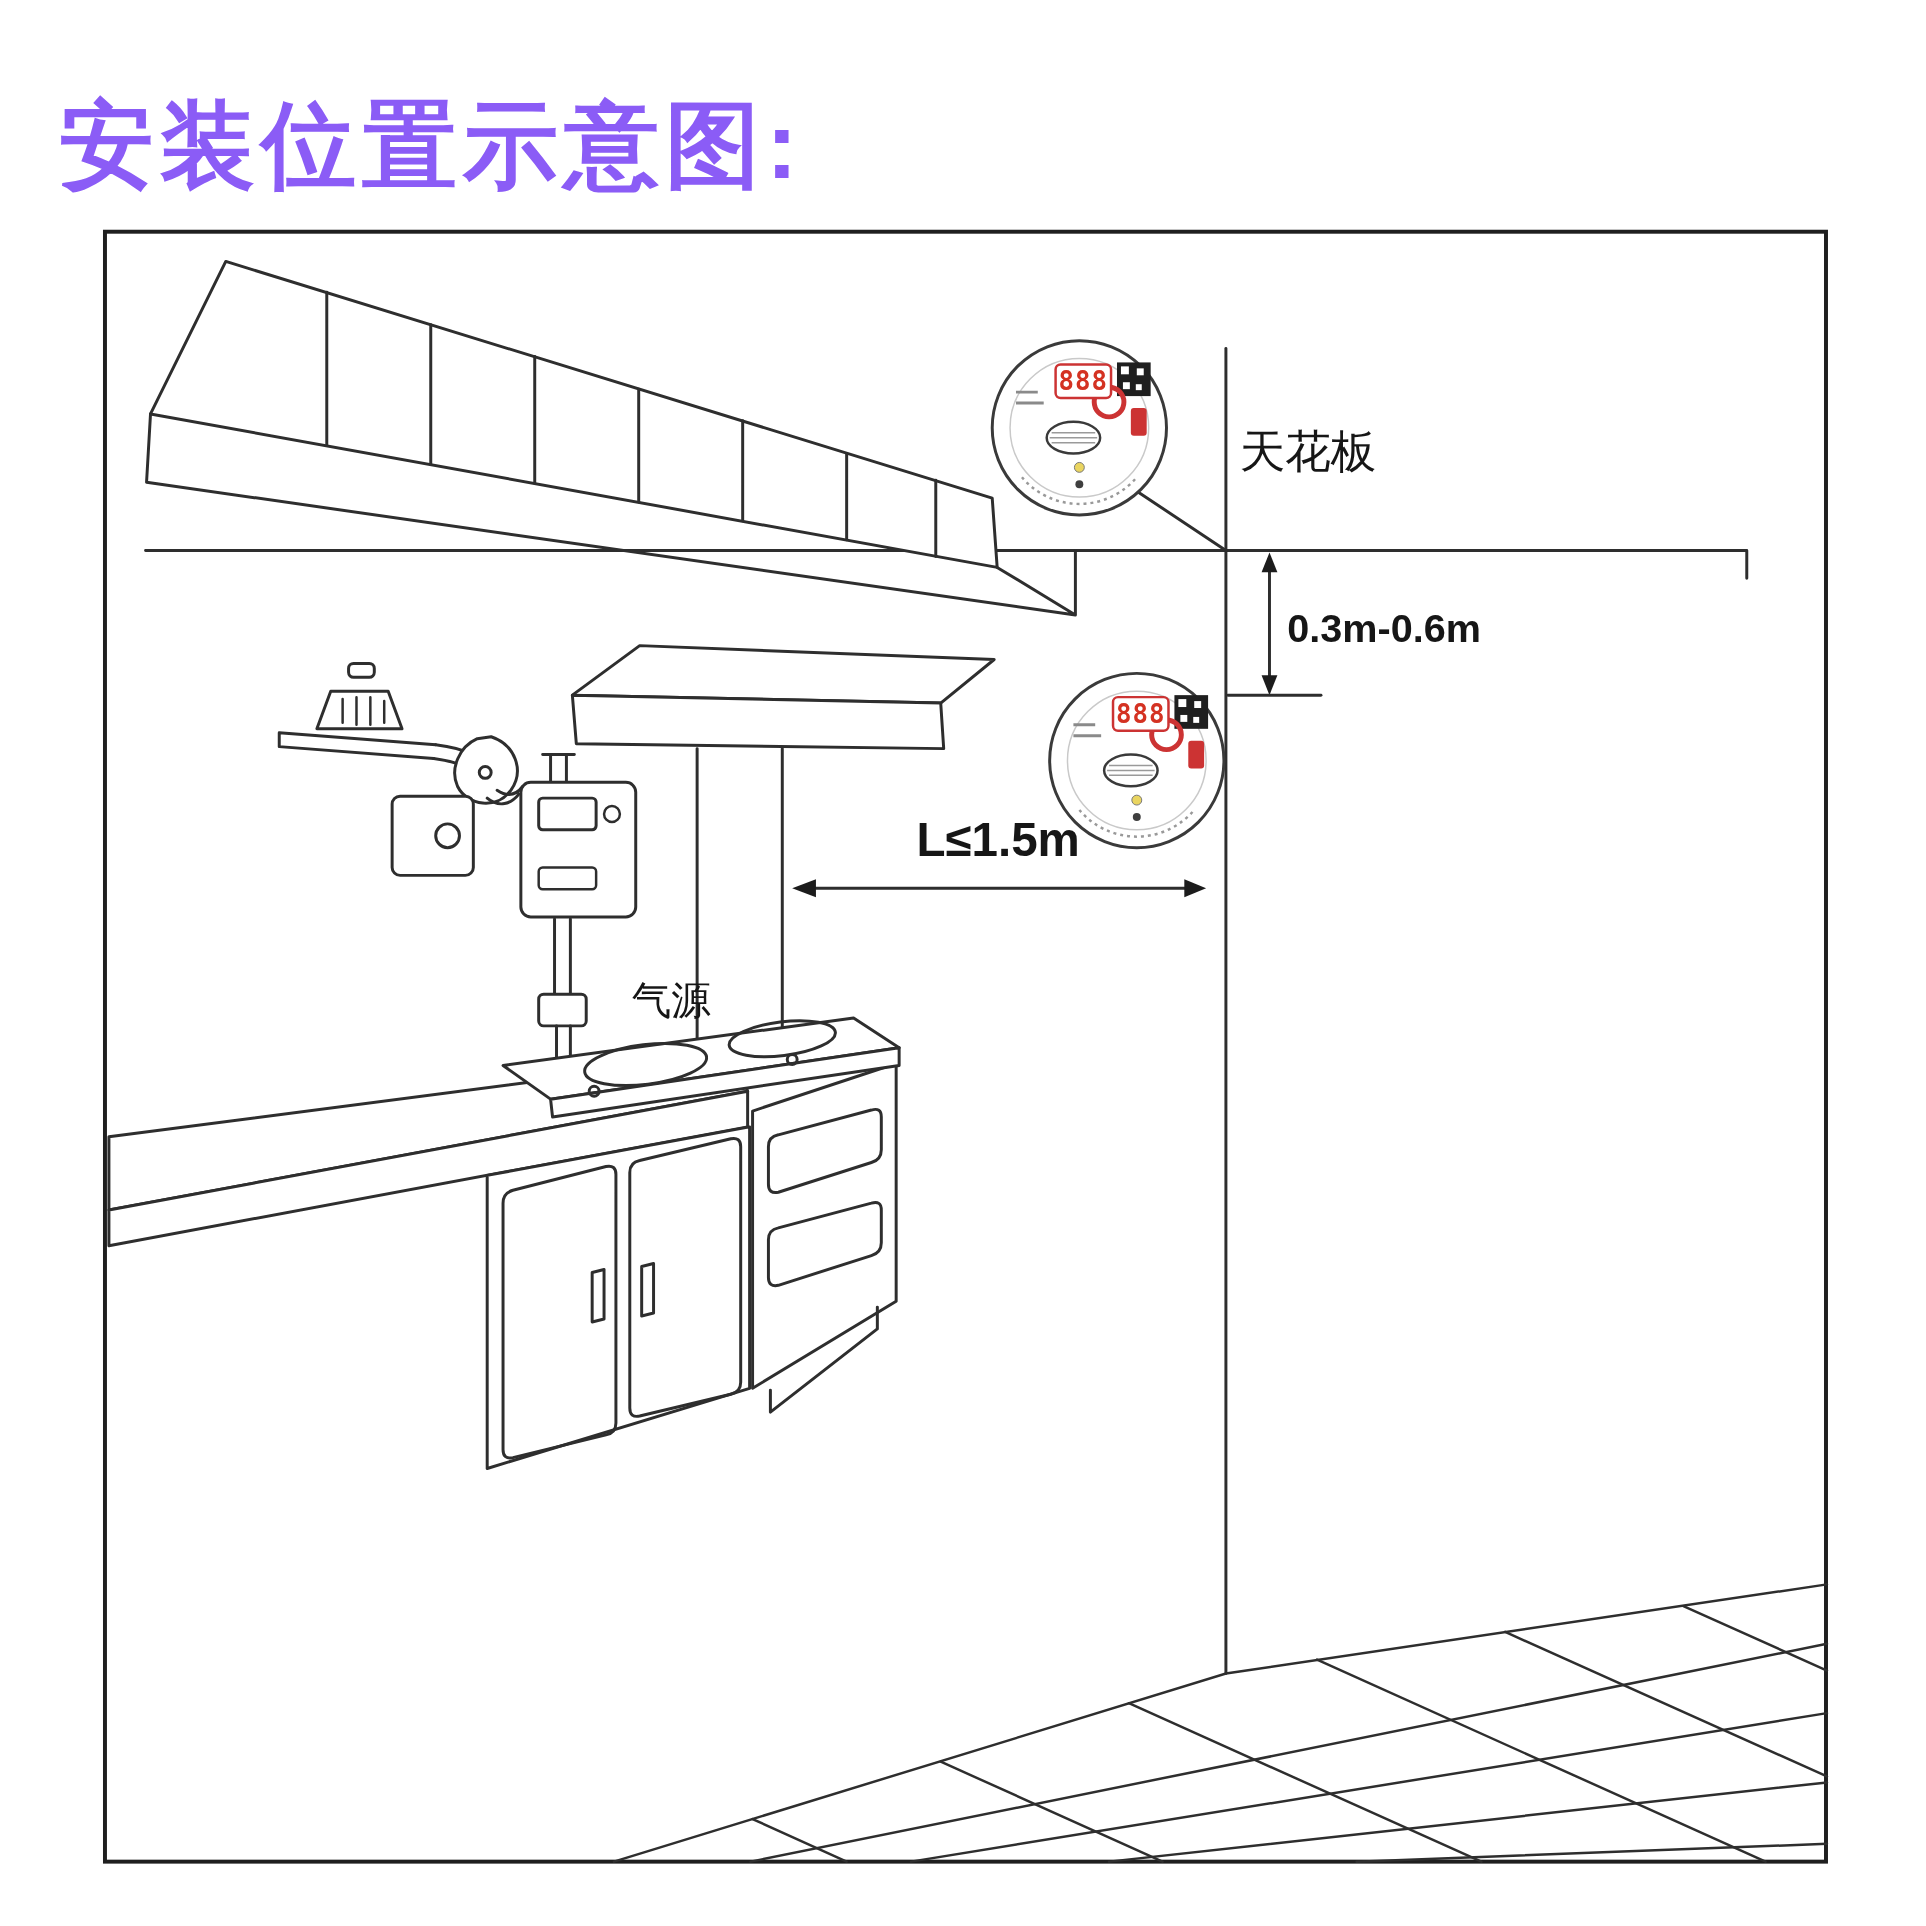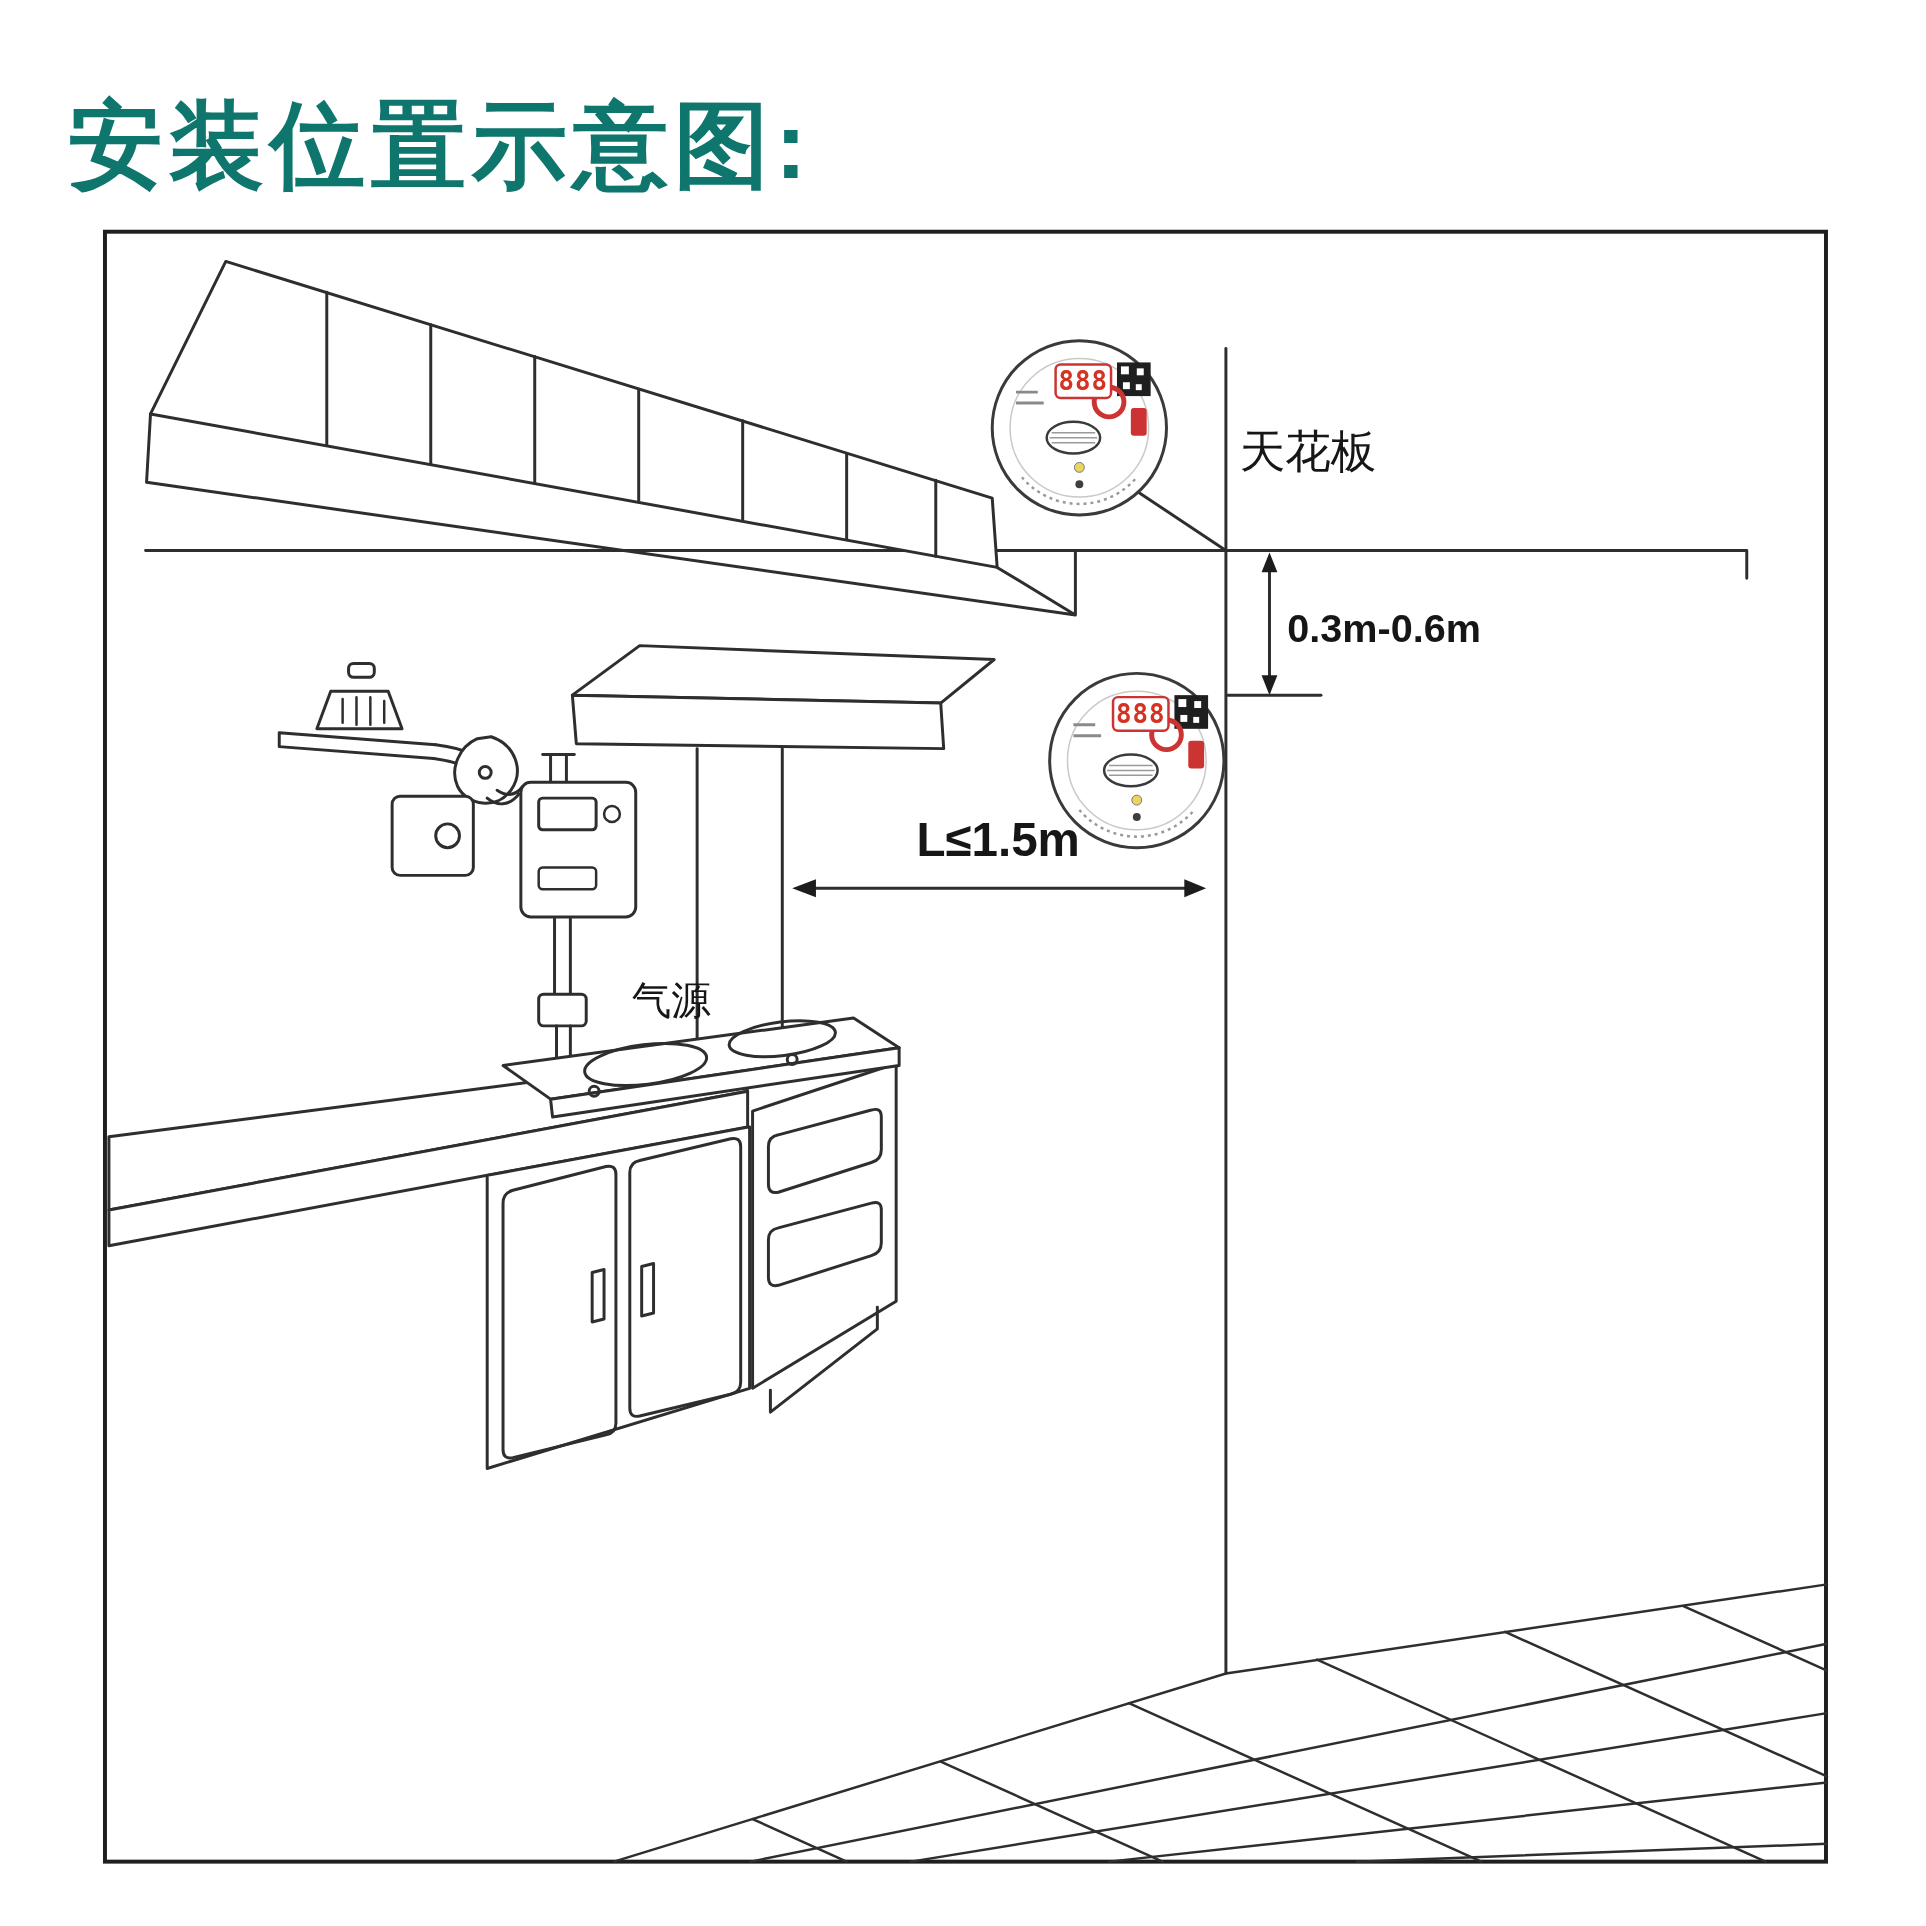--- a/index.html
+++ b/index.html
@@ -5,26 +5,26 @@
   html,body { margin:0; padding:0; background:#ffffff; }
   .page {
     position:relative;
     width:1927px; height:1927px;
     background:#ffffff;
     font-family:"Liberation Sans", sans-serif;
     overflow:hidden;
   }
   .title {
     position:absolute;
-    left:68px; top:83px;
+    left:59px; top:83px;
     margin:0;
     font-size:95px;
     font-weight:700;
     letter-spacing:6px;
-    color:#0f766e;
+    color:#8b5cf6;
     font-family:"Liberation Sans", sans-serif;
   }
   svg.diagram { position:absolute; left:0; top:0; }
   svg .line   { stroke:#2e2e2e; stroke-width:3; fill:none; stroke-linecap:round; stroke-linejoin:round; }
   svg .thin   { stroke:#2e2e2e; stroke-width:2.5; fill:none; stroke-linecap:round; }
   svg .face   { stroke:#2e2e2e; stroke-width:3; fill:#ffffff; stroke-linejoin:round; }
   svg .arrow  { fill:#1c1c1c; stroke:none; }
   svg text    { font-family:"Liberation Sans", sans-serif; fill:#161616; }
   svg .lbl        { font-size:46px; }
   svg .lbl-dim    { font-size:40px; font-weight:700; }

